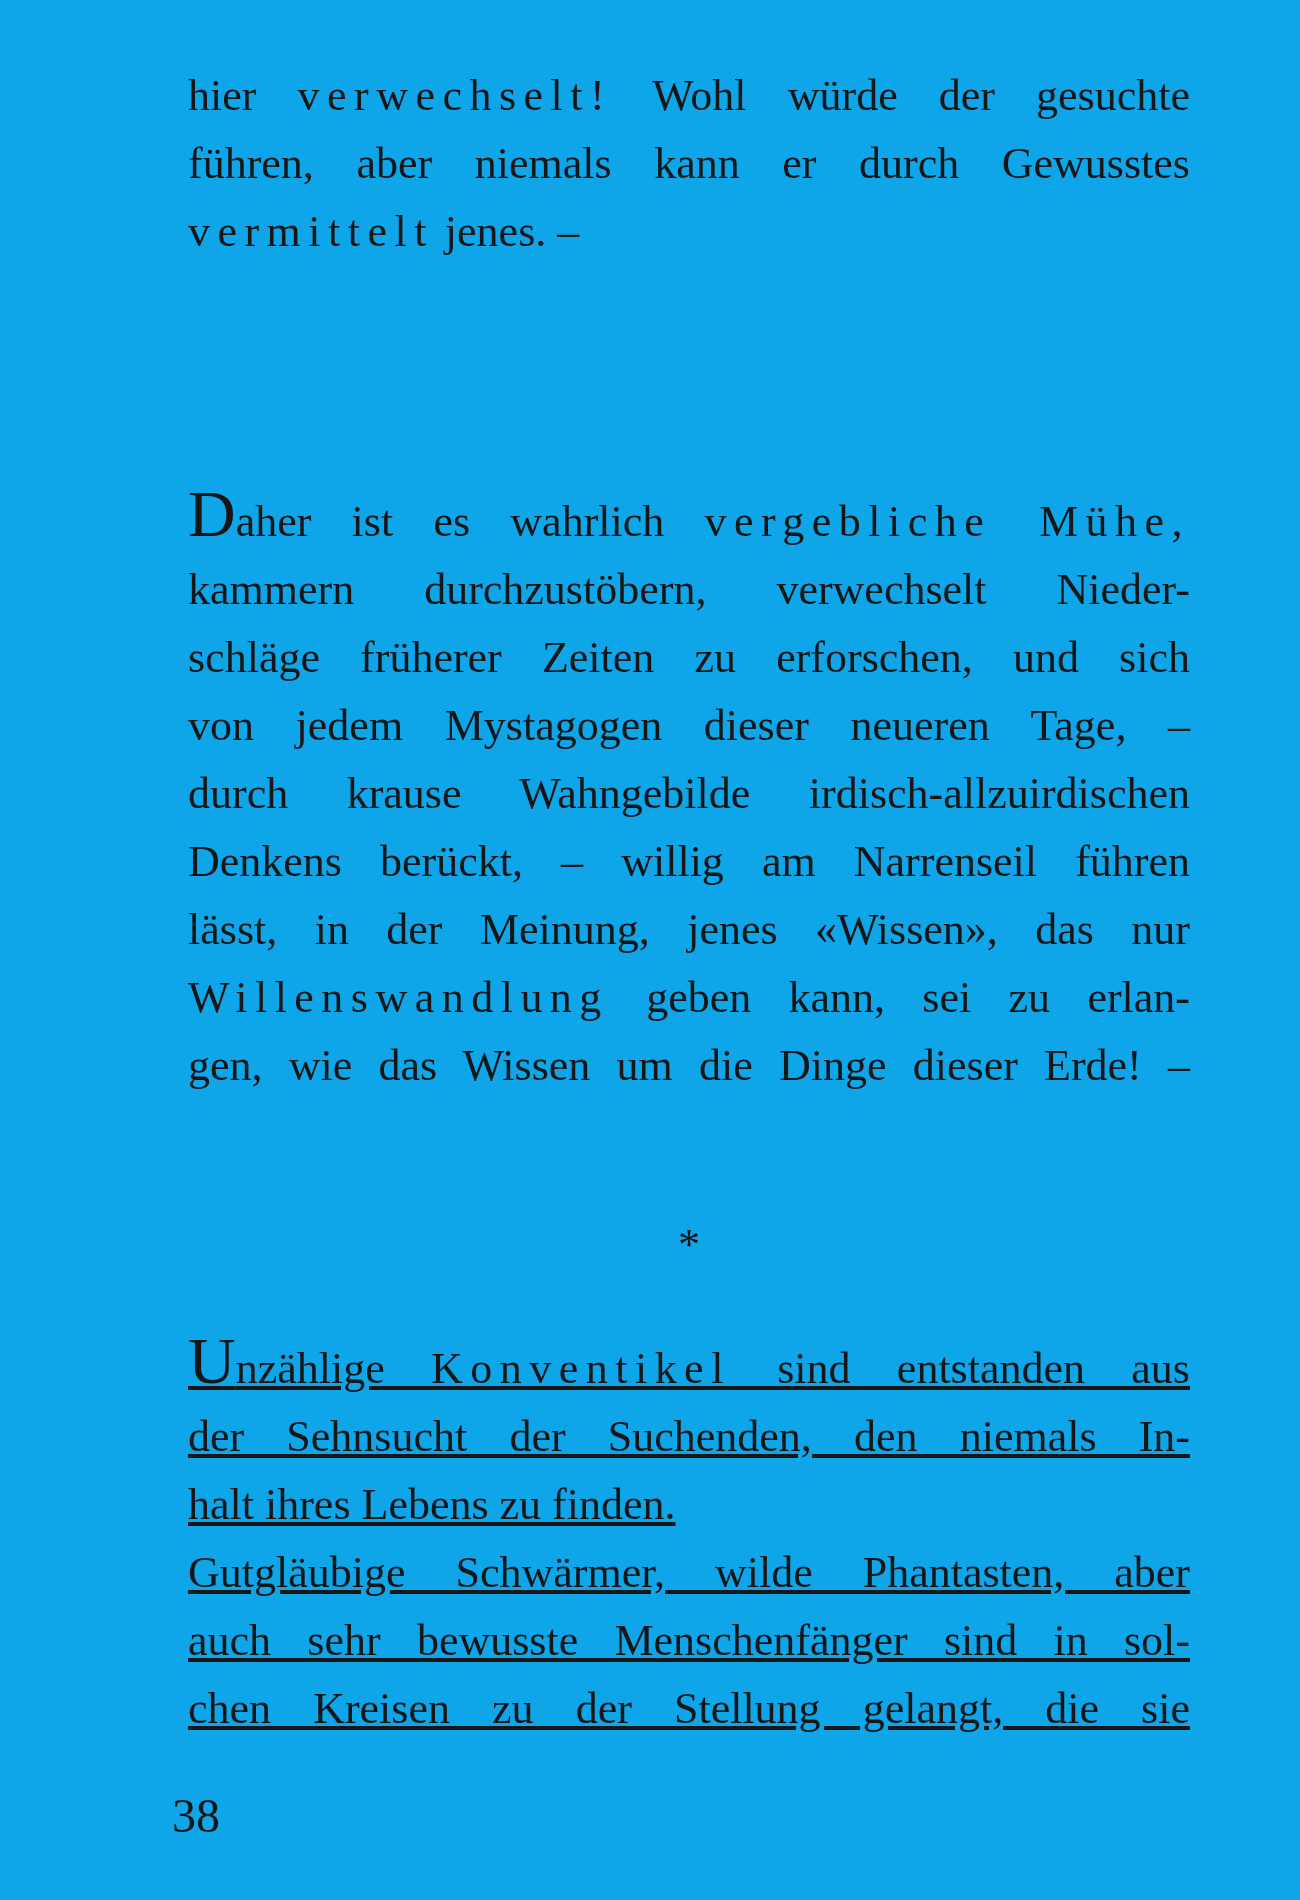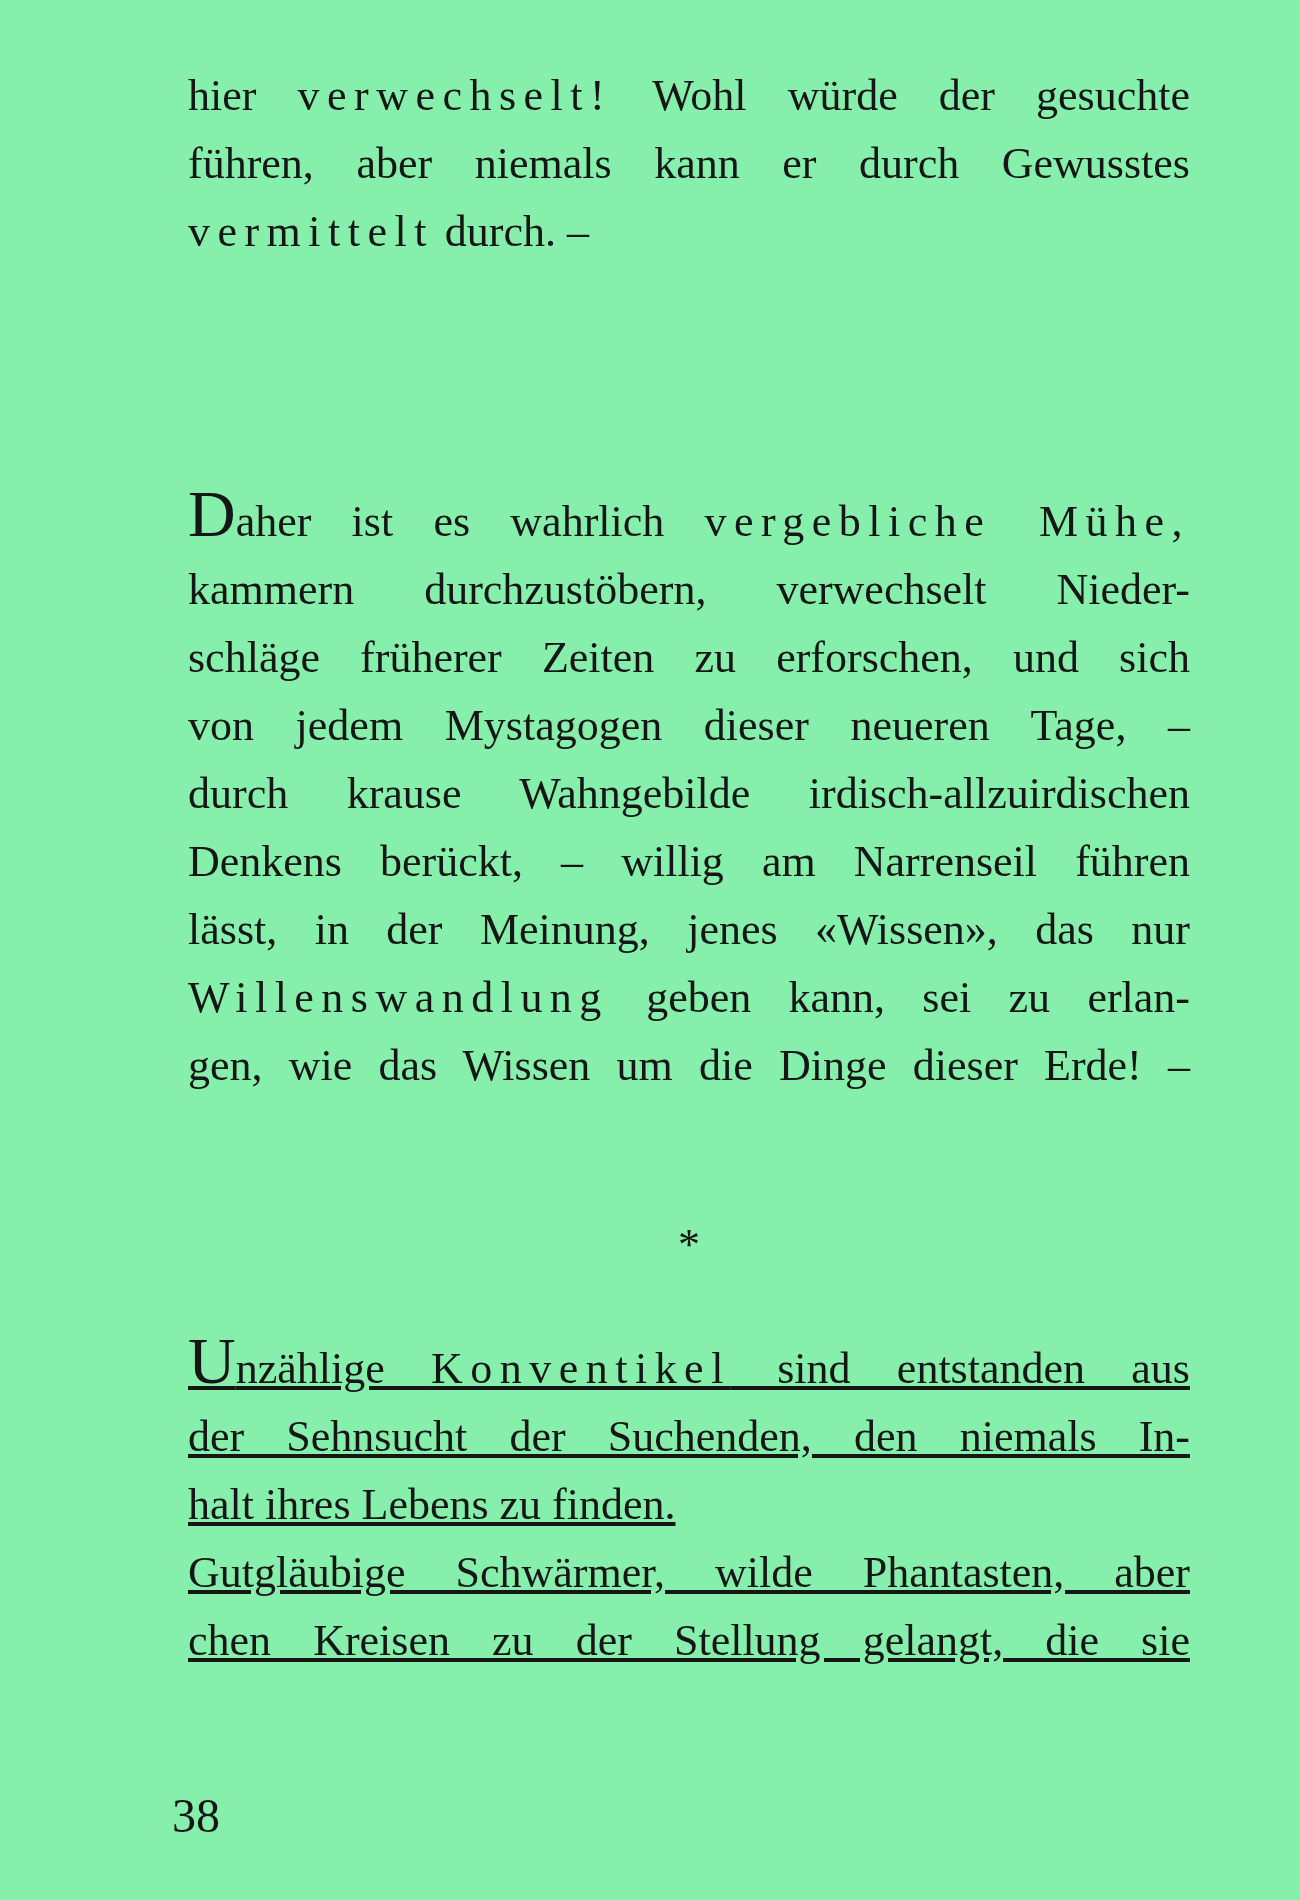--- a/index.html
+++ b/index.html
@@ -11,21 +11,21 @@
     width: 1300px;
     height: 1900px;
     position: relative;
     overflow: hidden;
     font-family: "Liberation Serif", "DejaVu Serif", serif;
     color: #161616;
   }
   .page {
     position: absolute;
     inset: 0;
-    background: #86efac;
+    background: #0ea5e9;
   }
   .paragraph {
     position: absolute;
     left: 188px;
     width: 1002px;
     font-size: 44px;
     line-height: 68px;
   }
   .p1 { top: 62px; }
   .p2 { top: 488px; }
@@ -63,36 +63,37 @@
   }
 </style>
 </head>
 <body>
 
 <div class="page">
   <div id="text-block">
       <div class="paragraph p1">
         <div class="line full"><span>hier </span><span class="sp">verwechselt!</span><span> Wohl würde der gesuchte</span></div>
         <div class="line full"><span>führen, aber niemals kann er durch Gewusstes</span></div>
-        <div class="line"><span class="sp">vermittelt</span><span> durch. –</span></div>
+        <div class="line"><span class="sp">vermittelt</span><span> jenes. –</span></div>
       </div>
       <div class="paragraph p2">
         <div class="line full"><span class="init">D</span><span>aher ist es wahrlich </span><span class="sp">vergebliche Mühe,</span></div>
         <div class="line full"><span>kammern durchzustöbern, verwechselt Nieder-</span></div>
         <div class="line full"><span>schläge früherer Zeiten zu erforschen, und sich</span></div>
         <div class="line full"><span>von jedem Mystagogen dieser neueren Tage, –</span></div>
         <div class="line full"><span>durch krause Wahngebilde irdisch-allzuirdischen</span></div>
         <div class="line full"><span>Denkens berückt, – willig am Narrenseil führen</span></div>
         <div class="line full"><span>lässt, in der Meinung, jenes «Wissen», das nur</span></div>
         <div class="line full"><span class="sp">Willenswandlung</span><span> geben kann, sei zu erlan-</span></div>
         <div class="line full"><span>gen, wie das Wissen um die Dinge dieser Erde! –</span></div>
       </div>
       <div class="paragraph p3">
         <div class="line full"><span class="init">U</span><span>nzählige </span><span class="sp">Konventikel</span><span> sind entstanden aus</span></div>
         <div class="line full"><span>der Sehnsucht der Suchenden, den niemals In-</span></div>
         <div class="line"><span>halt ihres Lebens zu finden.</span></div>
         <div class="line full"><span>Gutgläubige Schwärmer, wilde Phantasten, aber</span></div>
+        <div class="line full"><span>auch sehr bewusste Menschenfänger sind in sol-</span></div>
         <div class="line full"><span>chen Kreisen zu der Stellung gelangt, die sie</span></div>
       </div>
     </div>
   <div class="separator">*</div>
   <div class="pagenum">38</div>
 </div>
 
 </body></html>

